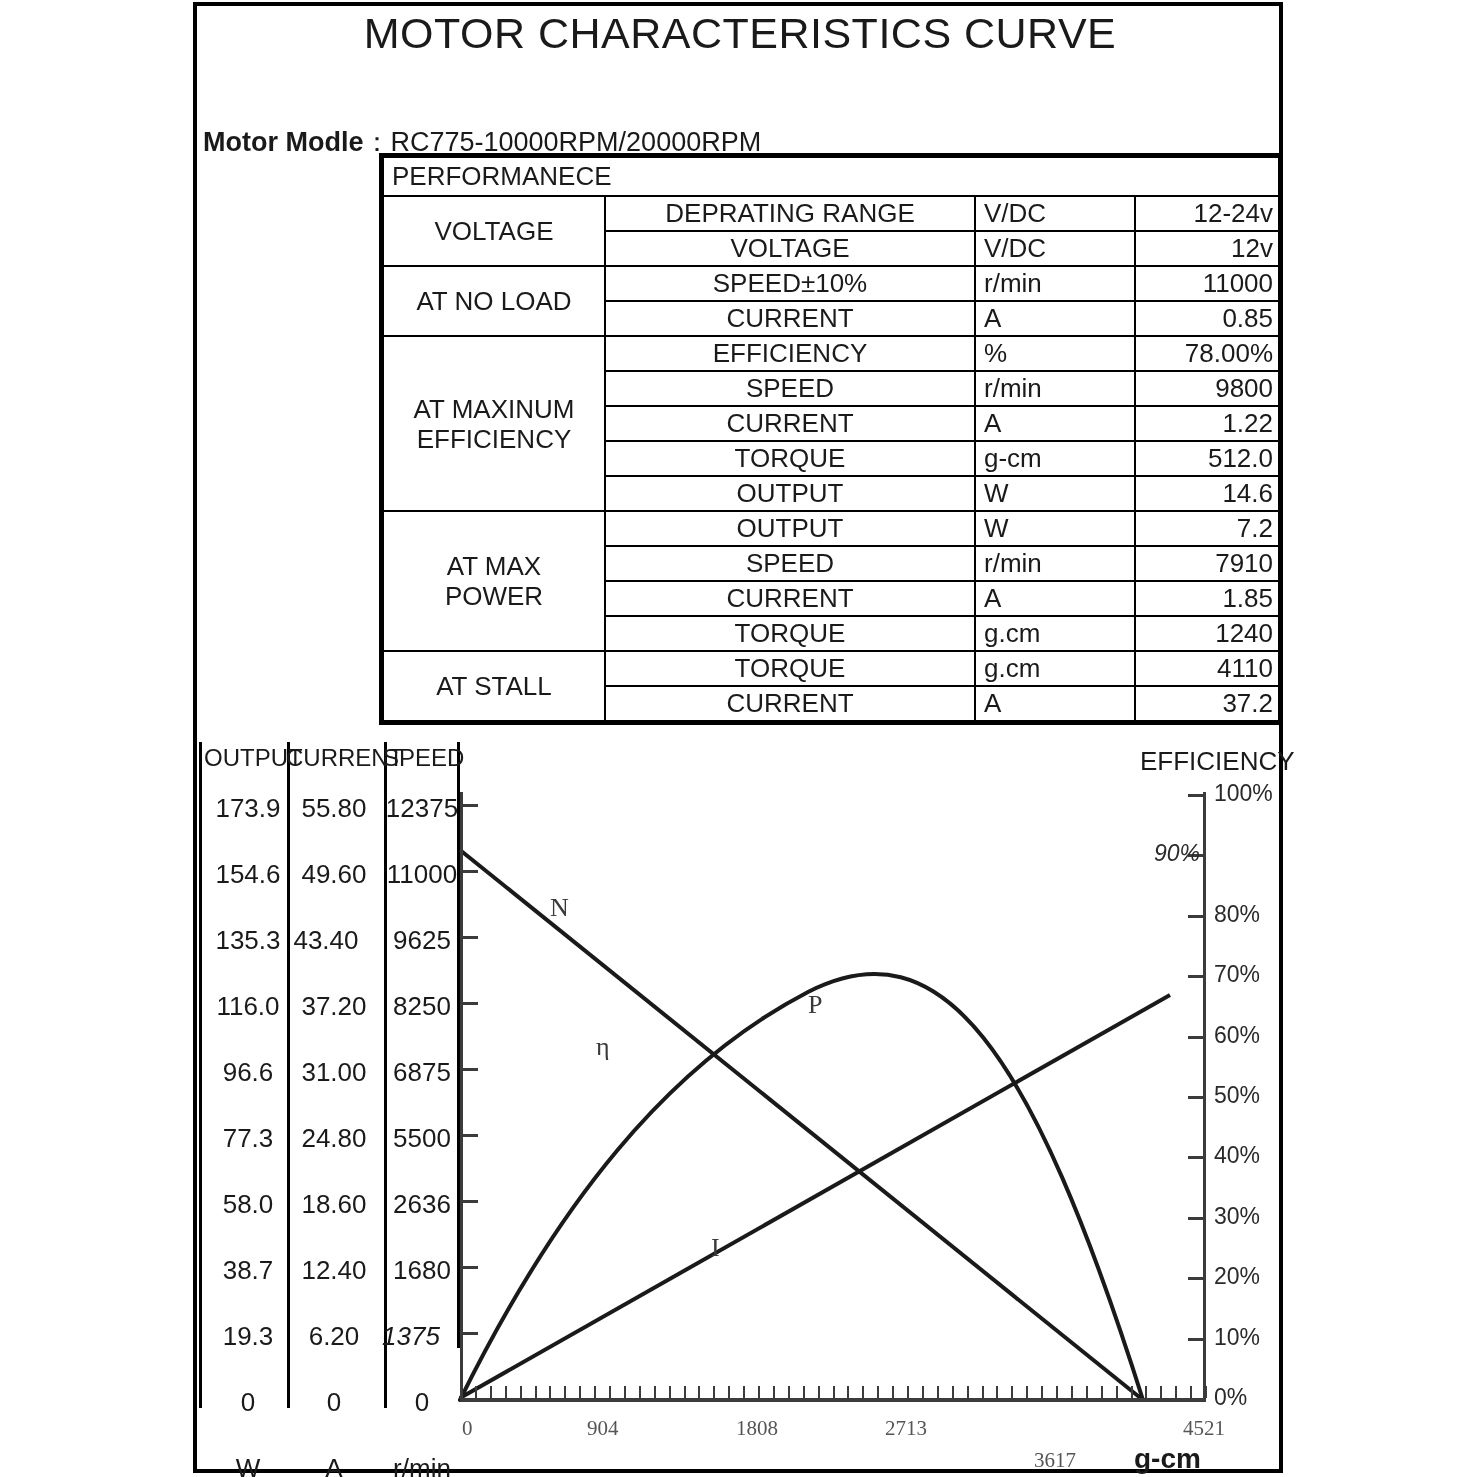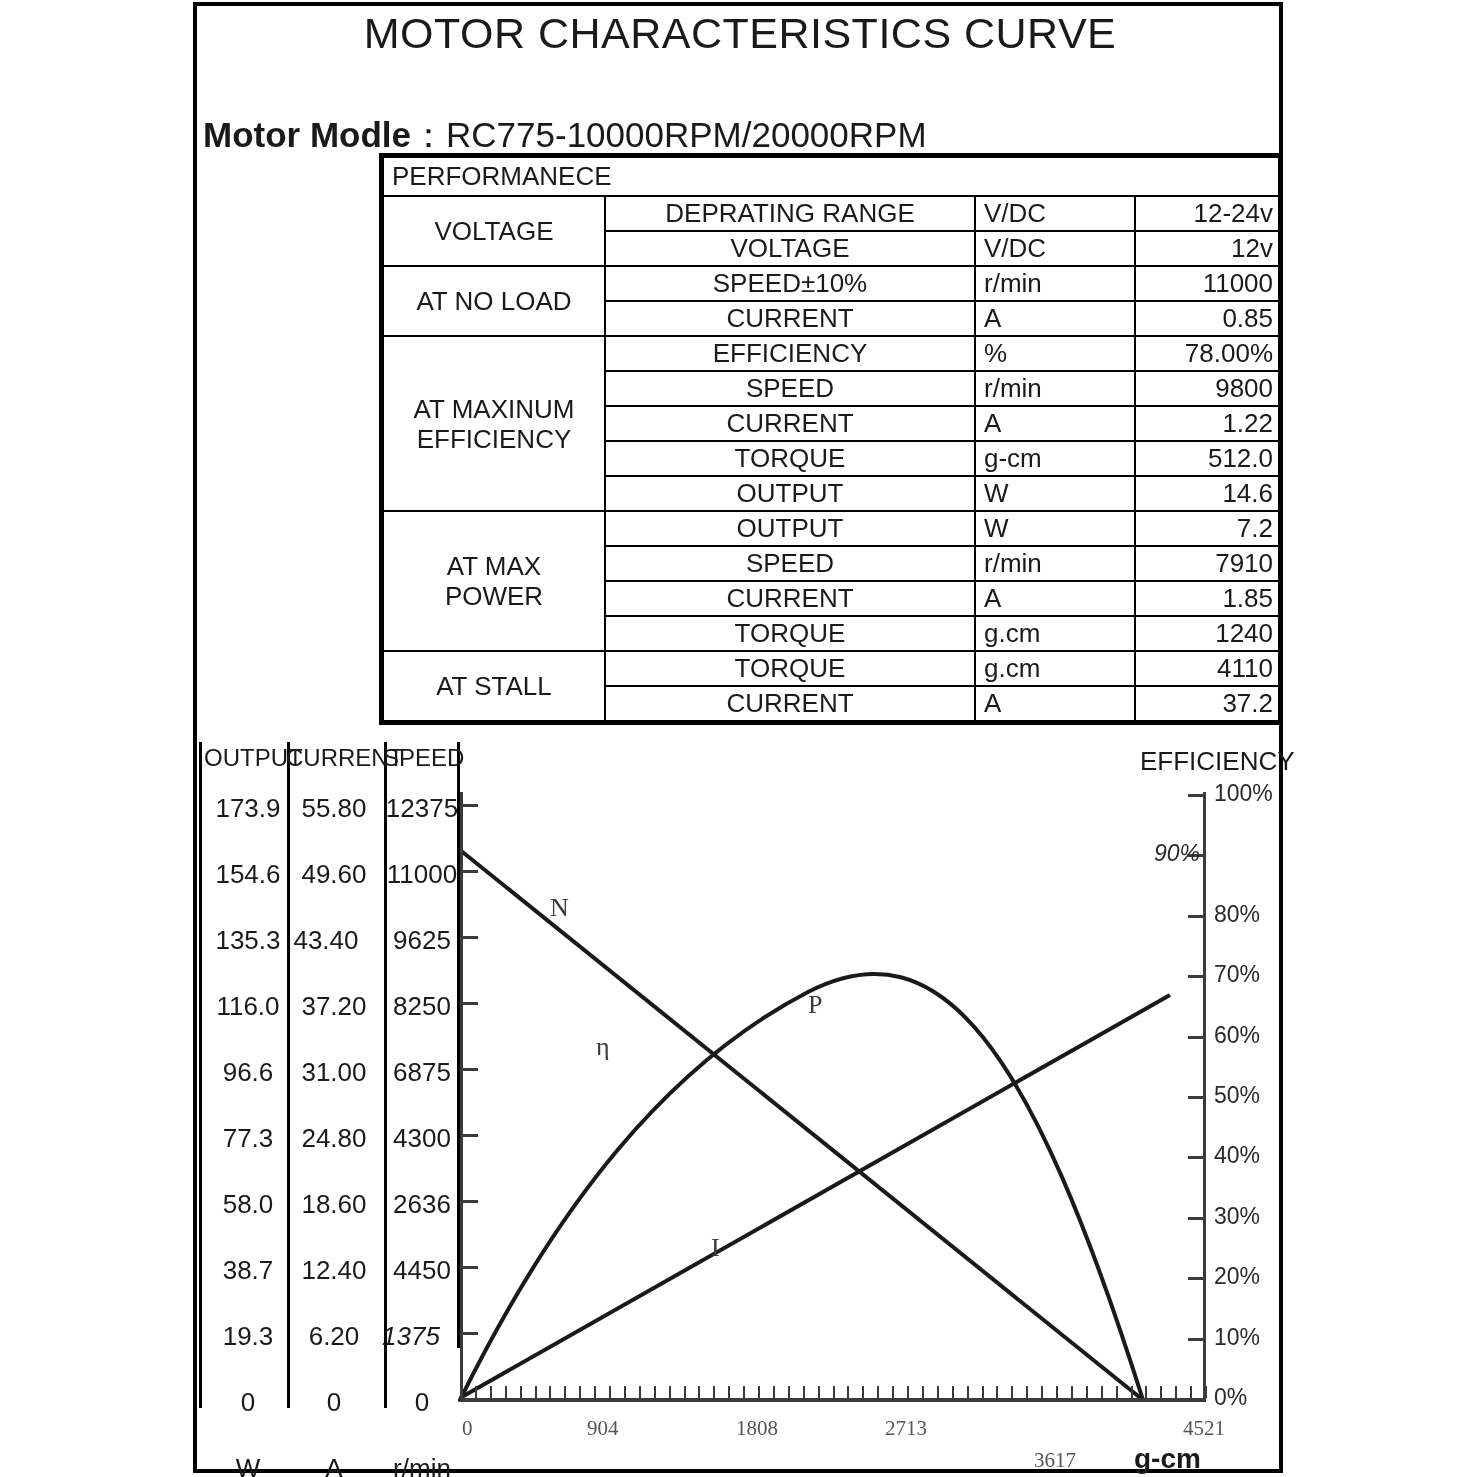--- a/index.html
+++ b/index.html
@@ -7,21 +7,21 @@
 
   #sheet{position:absolute;left:0;top:0;width:1477px;height:1477px;}
 
   
   .frame{position:absolute;left:193px;top:2px;width:1090px;height:1471px;border:4px solid #000;box-sizing:border-box;}
 
   
   .title-wrap{position:absolute;left:200px;top:8px;width:1080px;text-align:center;}
   .title1{font-size:43px;letter-spacing:.5px;line-height:50px;}
   .title2{font-size:38px;letter-spacing:.5px;line-height:44px;}
-  .model-row{position:absolute;left:203px;top:112px;width:1000px;font-size:35px;white-space:nowrap;}
+  .model-row{position:absolute;left:203px;top:124px;width:1000px;font-size:27px;white-space:nowrap;}
   .model-row .lbl{font-weight:bold;}
 
   
   .perf-table{position:absolute;left:379px;top:153px;width:902px;border:3px solid #000;box-sizing:border-box;border-collapse:collapse;}
   .perf-table table{border-collapse:collapse;width:100%;table-layout:fixed;}
   .perf-table td{border:2px solid #000;font-size:26px;height:35px;padding:0 6px;box-sizing:border-box;}
   .perf-head{font-size:29px;text-align:left;height:39px!important;padding-left:8px!important;}
   .grp{text-align:center;font-size:26px;line-height:30px;}
   .param{text-align:center;margin-top:37px;}
   .unit{text-align:left;padding-left:8px!important;}
@@ -183,23 +183,23 @@
         <div class="colcell" style="left: 90px; width: 96px; top: 519px;">12.40</div>
         <div class="colcell" style="left: 90px; width: 96px; top: 585px;">6.20</div>
         <div class="colcell" style="left: 90px; width: 96px; top: 651px;">0</div>
         <div class="colcell" style="left: 90px; width: 96px; top: 717px;">A</div>
         <div class="colhdr" style="left: 187px; width: 78px;">SPEED</div>
         <div class="colcell" style="left: 187px; width: 78px; top: 57px;">12375</div>
         <div class="colcell" style="left: 187px; width: 78px; top: 123px;">11000</div>
         <div class="colcell" style="left: 187px; width: 78px; top: 189px;">9625</div>
         <div class="colcell" style="left: 187px; width: 78px; top: 255px;">8250</div>
         <div class="colcell" style="left: 187px; width: 78px; top: 321px;">6875</div>
-        <div class="colcell" style="left: 187px; width: 78px; top: 387px;">4300</div>
+        <div class="colcell" style="left: 187px; width: 78px; top: 387px;">5500</div>
         <div class="colcell" style="left: 187px; width: 78px; top: 453px;">2636</div>
-        <div class="colcell" style="left: 187px; width: 78px; top: 519px;">4450</div>
+        <div class="colcell" style="left: 187px; width: 78px; top: 519px;">1680</div>
         <div class="colcell" style="left: 176px; width: 78px; top: 585px; font-style: italic;">1375</div>
         <div class="colcell" style="left: 187px; width: 78px; top: 651px;">0</div>
         <div class="colcell" style="left: 187px; width: 78px; top: 717px;">r/min</div>
       </div>
 
     <svg class="plot" width="1084" height="737" viewBox="0 0 1084 737">
 
       <path d="M264,114 L947,664" fill="none" stroke="#1a1a1a" stroke-width="4"></path>
 
       <path d="M264,662 L974,259" fill="none" stroke="#1a1a1a" stroke-width="4"></path>

